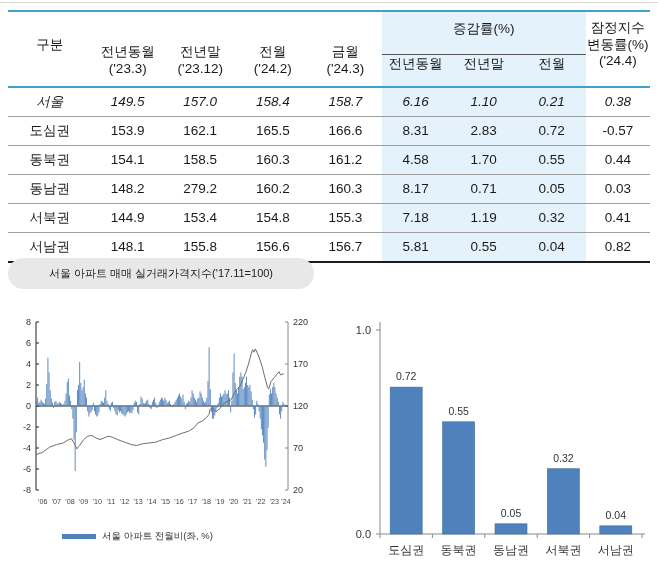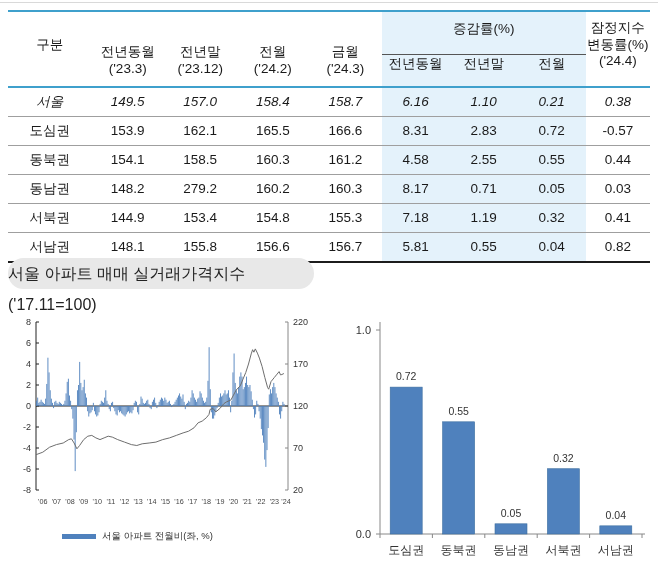--- a/index.html
+++ b/index.html
@@ -17,21 +17,21 @@
   thead tr.h2{border-bottom:2px solid #3fa0cc;}
   th.gubun,th.prov{vertical-align:middle !important;}
   th.grp{border-bottom:1px solid #555;vertical-align:middle !important;}
   .hl{background:#e4f2fb;}
   tbody tr{border-top:1px solid #9f9f9f;}
   tbody tr:first-child{border-top:none;font-style:italic;}
   tbody td{height:28px;}
   
   .pills{position:absolute;top:258px;left:8px;width:642px;display:flex;gap:38px;}
   .pill{background:#e8e8e8;border-radius:16px;height:31px;line-height:31px;
-        font-size:16px;color:#222;}
+        text-align:center;font-size:11px;color:#222;}
   .pill.left{width:306px;}
   .pill.right{width:298px;}
   
   .charts{position:absolute;top:312px;left:0;width:658px;display:flex;}
   .chart-left{width:330px;}
   .chart-right{width:328px;}
   .legend{margin:4px 0 12px 62px;}
   .legend-row{display:flex;align-items:center;height:16px;font-size:9.5px;color:#333;}
   .sw-bar{width:34px;height:5px;background:#4f81bd;margin-right:6px;}
   .sw-line{width:34px;height:2px;background:#6e6e6e;margin-right:6px;}
@@ -105,21 +105,21 @@
             <td class="hl">0.72</td>
             <td>-0.57</td>
           </tr>
           <tr>
             <td>동북권</td>
             <td>154.1</td>
             <td>158.5</td>
             <td>160.3</td>
             <td>161.2</td>
             <td class="hl">4.58</td>
-            <td class="hl">2.55</td>
+            <td class="hl">1.70</td>
             <td class="hl">0.55</td>
             <td>0.44</td>
           </tr>
           <tr>
             <td>동남권</td>
             <td>148.2</td>
             <td>279.2</td>
             <td>160.2</td>
             <td>160.3</td>
             <td class="hl">8.17</td>

